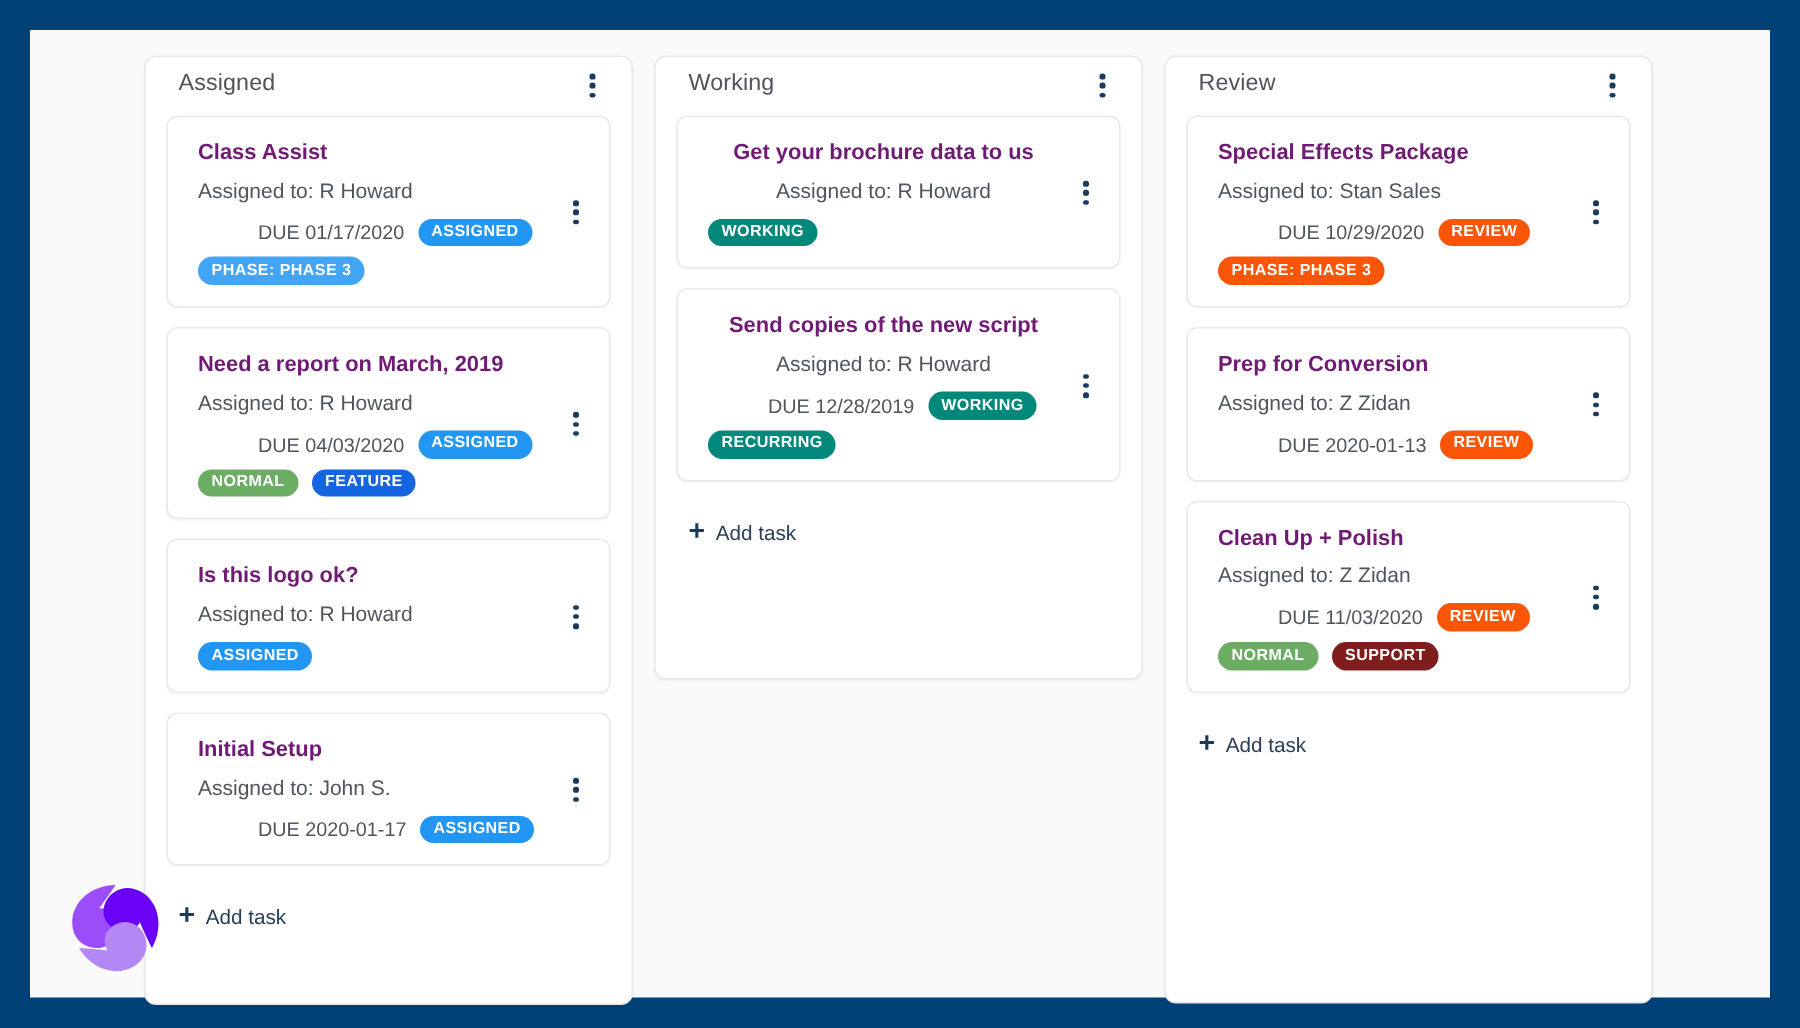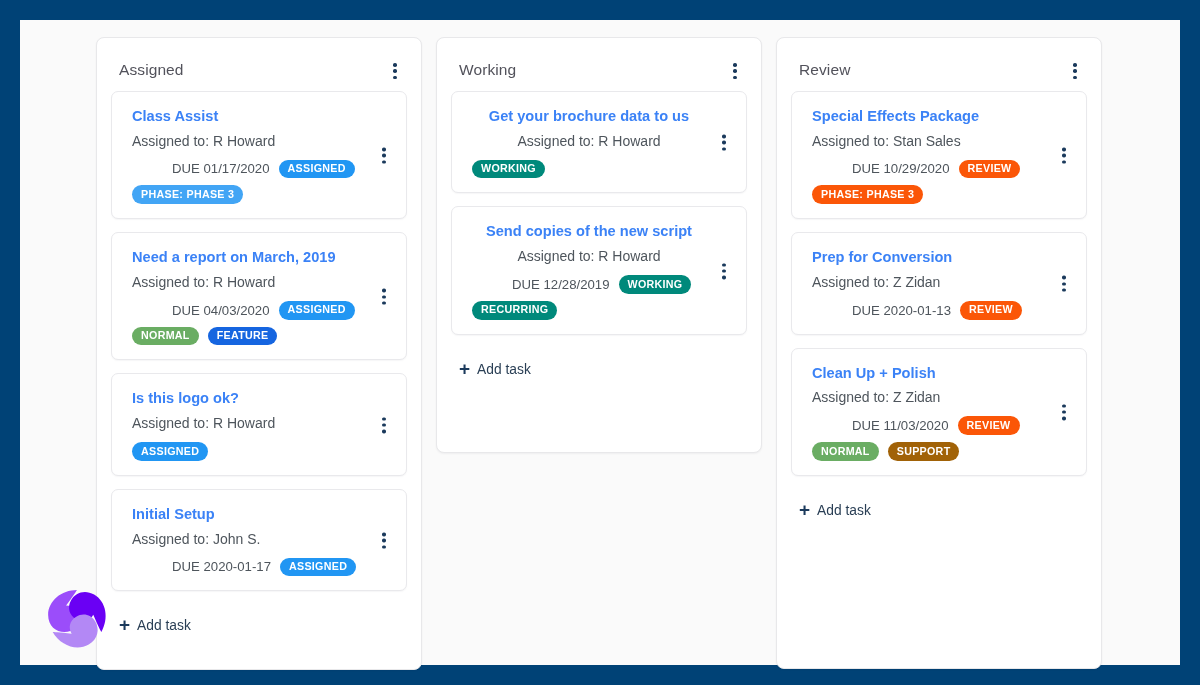--- a/index.html
+++ b/index.html
@@ -36,21 +36,21 @@
   }
 
   
   .column {
     position: absolute;
     top: 17px;
     background: #ffffff;
     border: 1px solid #e8e8ea;
     border-radius: 8px;
     box-shadow: 0 1px 2px rgba(16, 24, 40, 0.05);
-    padding: 22px 14px 0 14px;
+    padding: 8px 14px 0 14px;
   }
 
   .col-assigned { left: 76px;  width: 326px; height: 633px; }
   .col-working  { left: 416px; width: 326px; height: 416px; text-align: center; }
   .col-review   { left: 756px; width: 326px; height: 632px; }
 
   .col-head {
     display: flex;
     align-items: flex-start;
     justify-content: space-between;
@@ -91,21 +91,21 @@
     border: 1px solid #e9e9ec;
     border-radius: 7px;
     box-shadow: 0 1px 1.5px rgba(16, 24, 40, 0.04);
     padding: 14px 40px 14px 20px;
     margin-bottom: 13px;
   }
 
   .card-title {
     font-size: 14.6px;
     font-weight: bold;
-    color: #3b82f6;
+    color: #701a75;
     line-height: 1.42;
     margin-bottom: 4px;
   }
 
   .card-assignee {
     font-size: 14px;
     color: #4e555c;
     line-height: 1.5;
     margin-bottom: 8px;
   }
@@ -146,21 +146,21 @@
   }
 
   
   .t-assigned  { background: #2196f3; }
   .t-phase     { background: #42a5f5; }
   .t-feature   { background: #1565e0; }
   .t-normal    { background: #6aad63; }
   .t-working   { background: #00897b; }
   .t-recurring { background: #00897b; }
   .t-review    { background: #fb5607; }
-  .t-support   { background: #a16207; text-align: right; }
+  .t-support   { background: #7f1d1d; text-align: right; }
 
   
   .add-task {
     display: flex;
     align-items: center;
     gap: 7px;
     padding: 14px 4px 18px 8px;
     font-size: 13.8px;
     color: #2a3f55;
     cursor: pointer;

